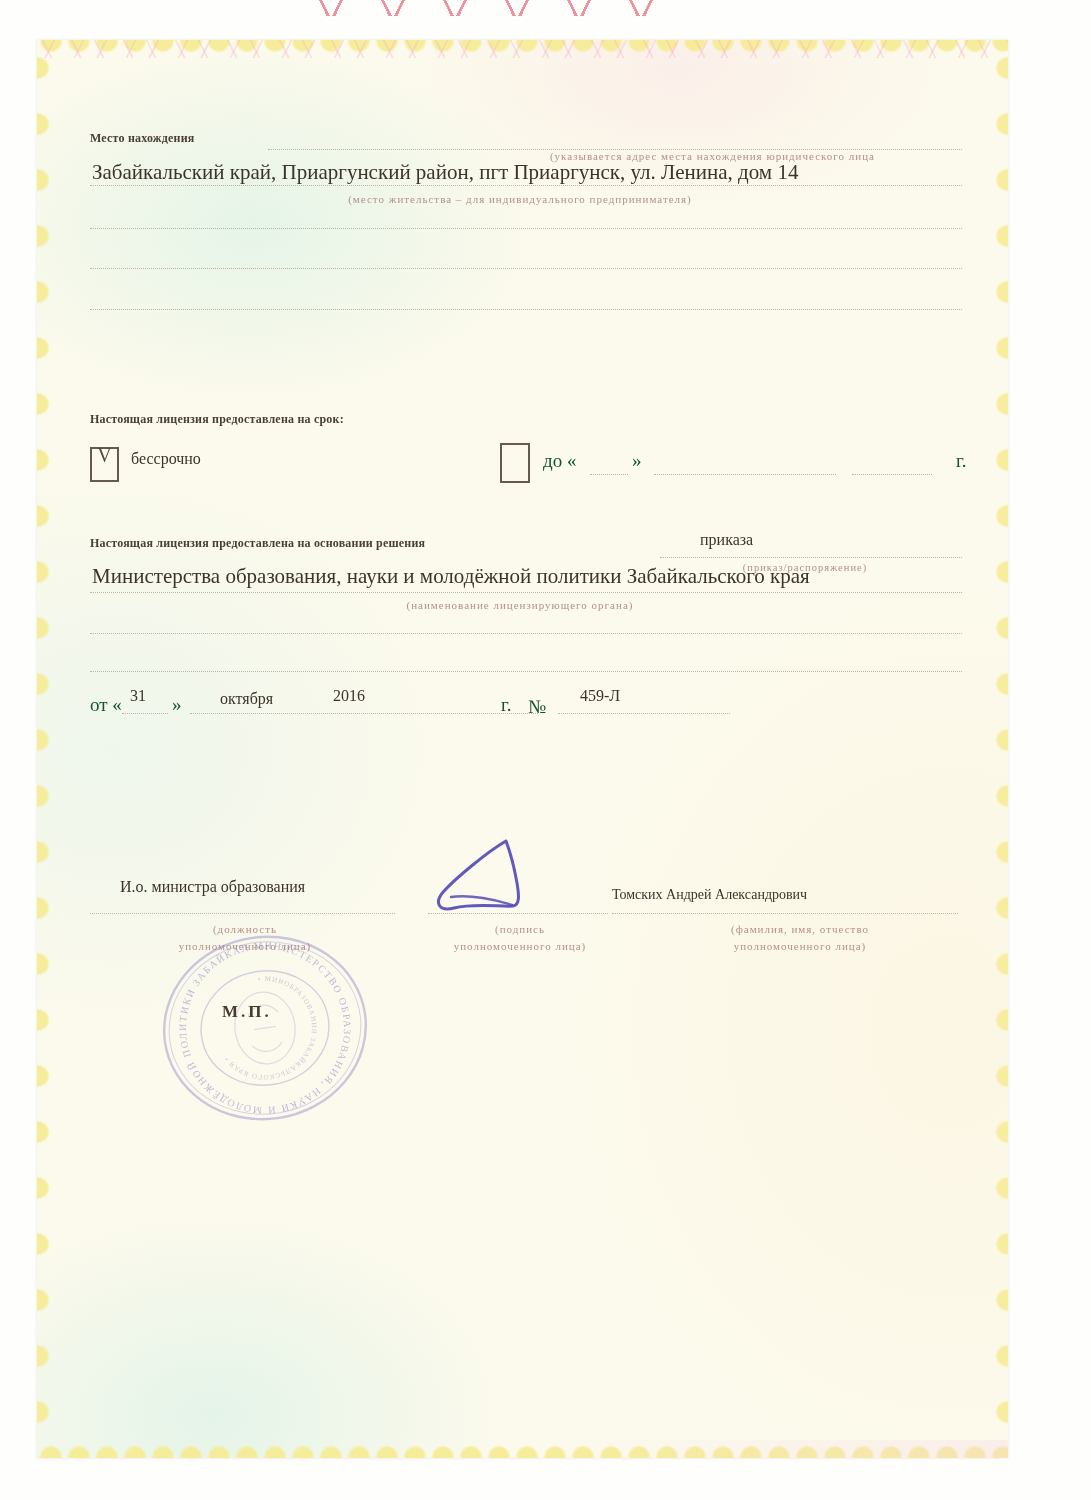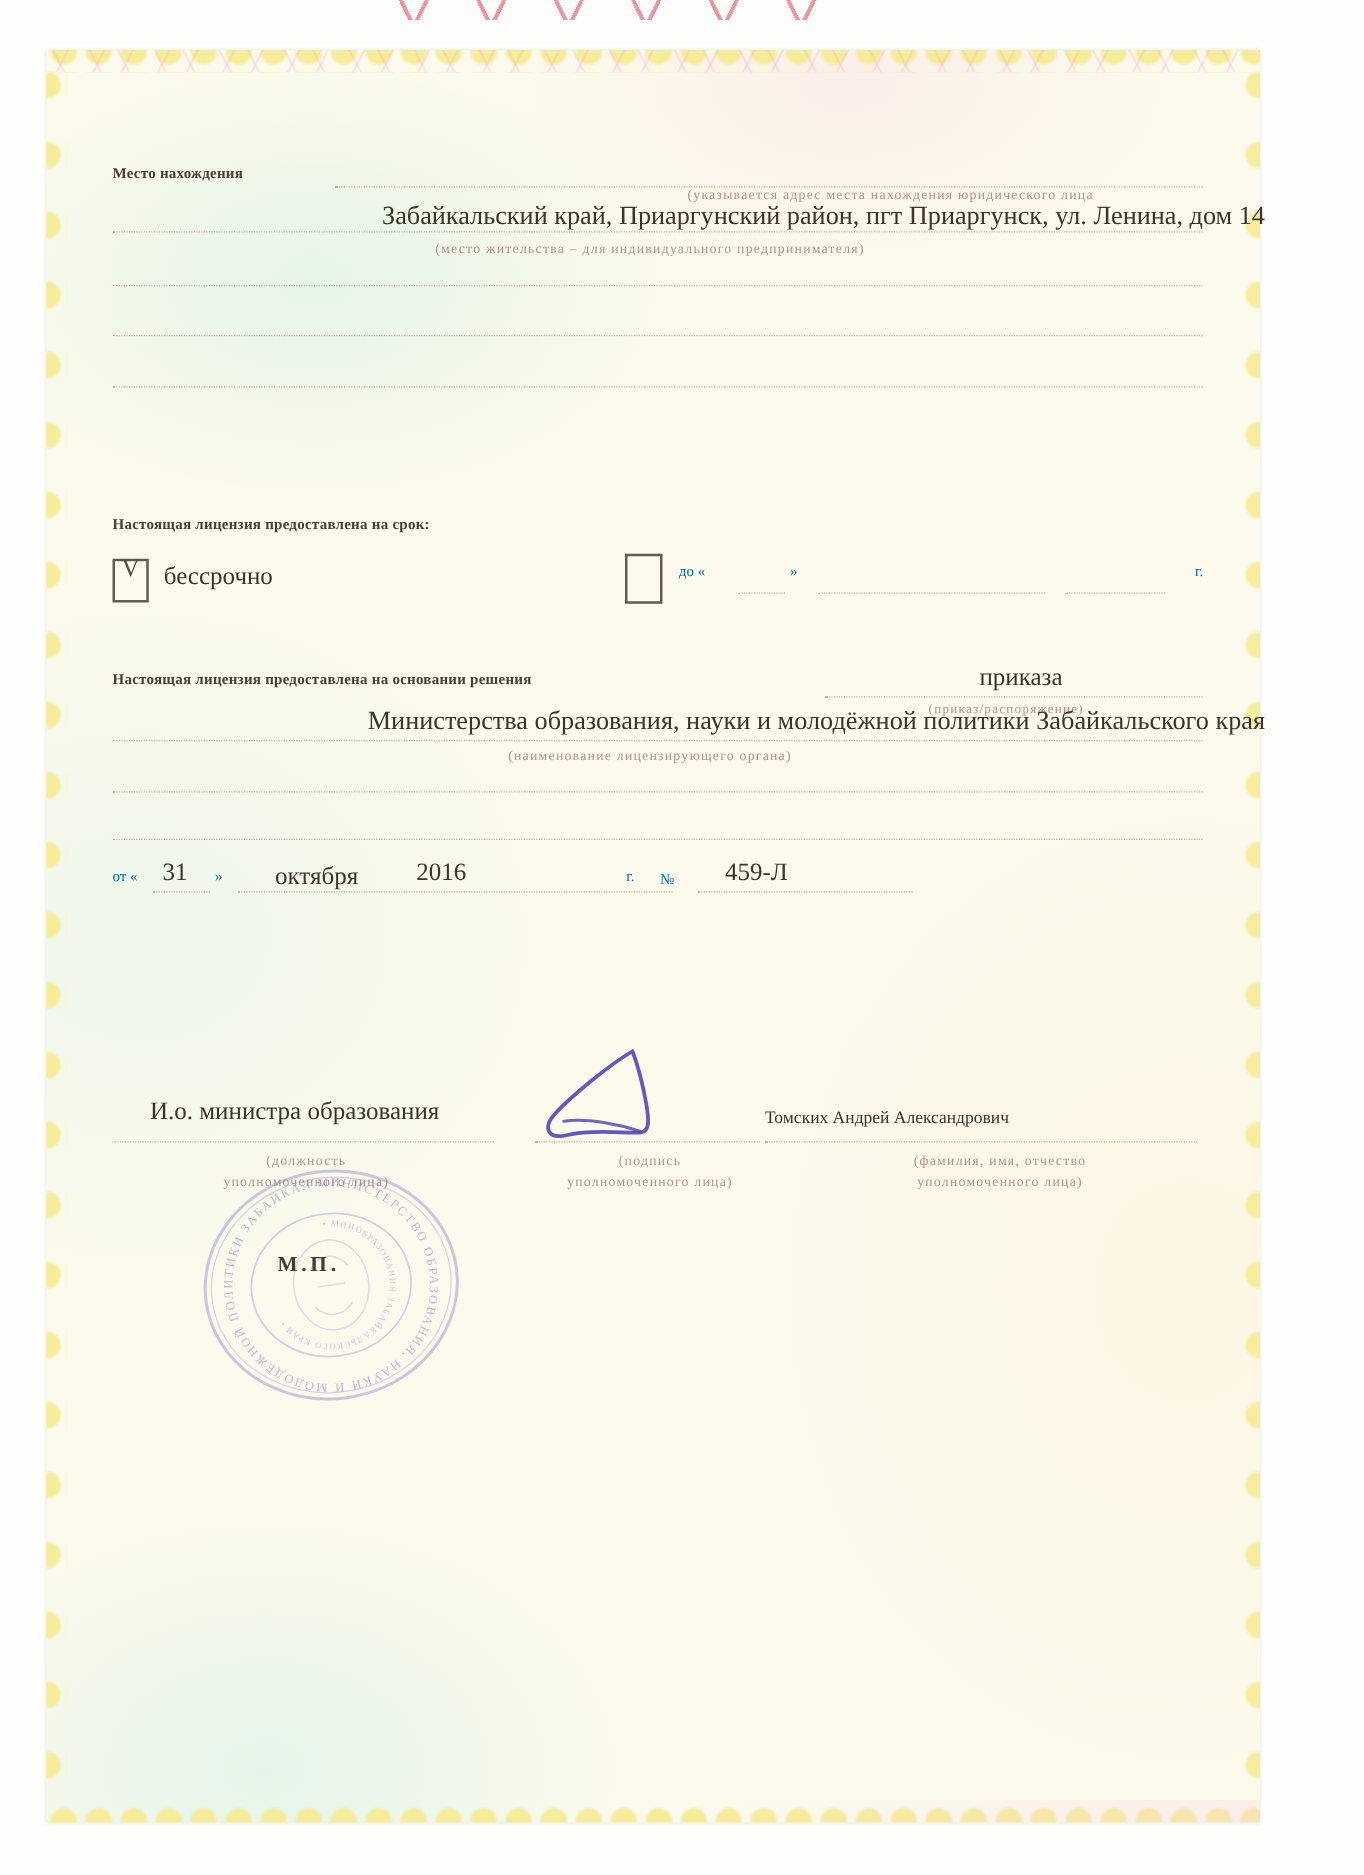--- a/index.html
+++ b/index.html
@@ -34,28 +34,28 @@
     background-image:radial-gradient(circle at 15px 28px, rgba(245,236,150,0.9) 9px, rgba(245,236,150,0) 12px);
     background-size:16px 56px;background-repeat:repeat-y;}
   .b-outer-x{left:300px;top:0;width:380px;height:16px;
     background-image:
       repeating-linear-gradient(64deg, transparent 0 24px, rgba(226,88,110,0.65) 24px 27px, transparent 27px 62px),
       repeating-linear-gradient(-64deg, transparent 0 24px, rgba(226,88,110,0.65) 24px 27px, transparent 27px 62px);
     background-size:62px 16px;}
   
   .abs{position:absolute;}
   .h{font-weight:bold;font-size:12px;letter-spacing:0.2px;color:#4a3e33;white-space:nowrap;}
-  .v{font-size:20px;color:#3c332a;white-space:nowrap;}
-  .plain{font-size:12px;color:#0369a1;white-space:nowrap;}
+  .v{font-size:16px;color:#3c332a;white-space:nowrap;}
+  .plain{font-size:19px;color:#14532d;white-space:nowrap;}
   .hint{font-size:11px;color:#b3908a;letter-spacing:1px;text-align:center;white-space:pre-line;line-height:1.55;}
   .dl{position:absolute;border-top:1px dotted rgba(160,145,118,0.65);height:0;}
   .cb{position:absolute;border:2px solid #655a4c;background:transparent;}
   .cb .mark{position:absolute;left:50%;top:-5px;transform:translateX(-50%);
             font-size:20px;color:#554a3e;font-family:"Liberation Serif",serif;}
-  .center{text-align:right;white-space:nowrap;}
+  .center{text-align:left;white-space:nowrap;}
 </style>
 </head>
 <body>
 
 <div class="page">
   <div class="paper"></div>
   <div class="bord b-top"></div>
   <div class="bord b-bottom"></div>
   <div class="bord b-left"></div>
   <div class="bord b-right"></div>

